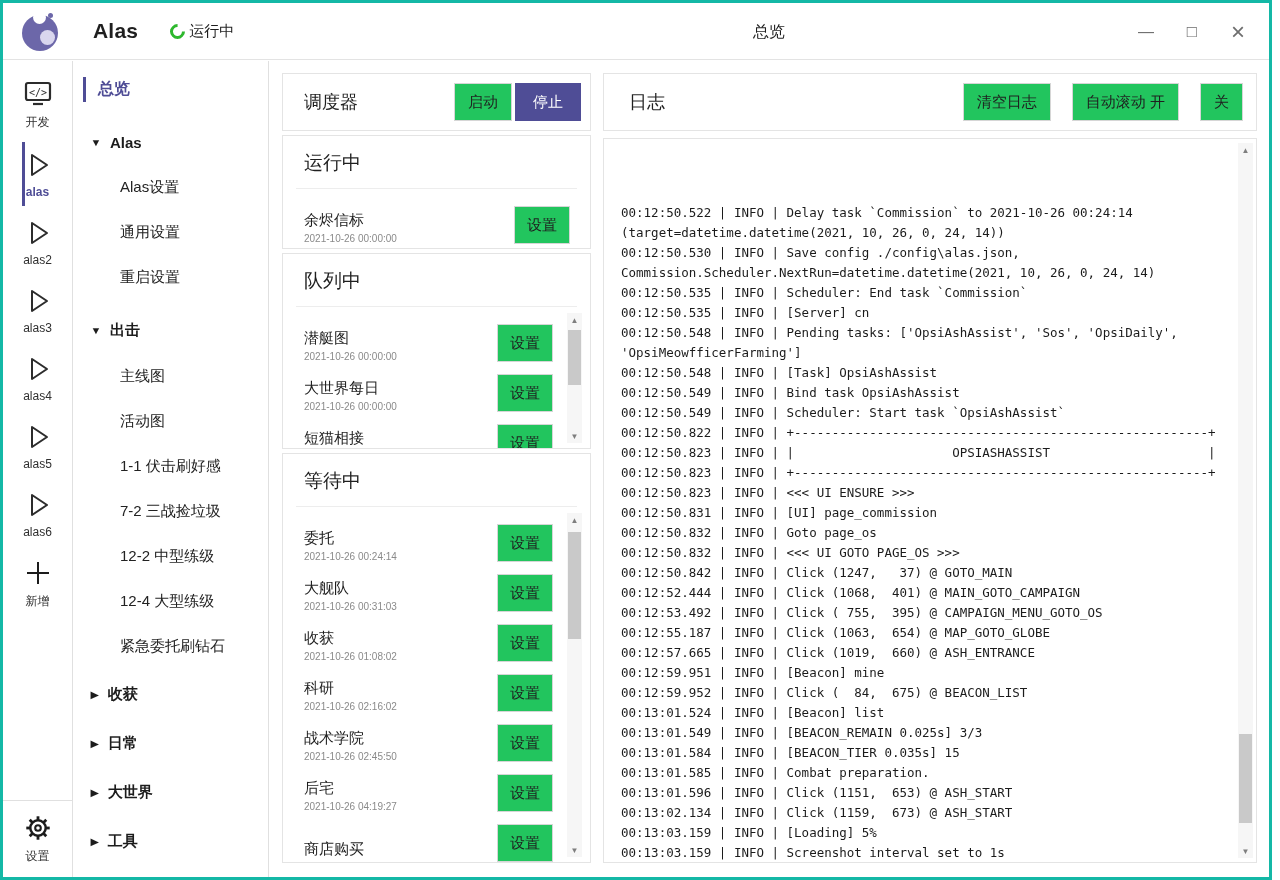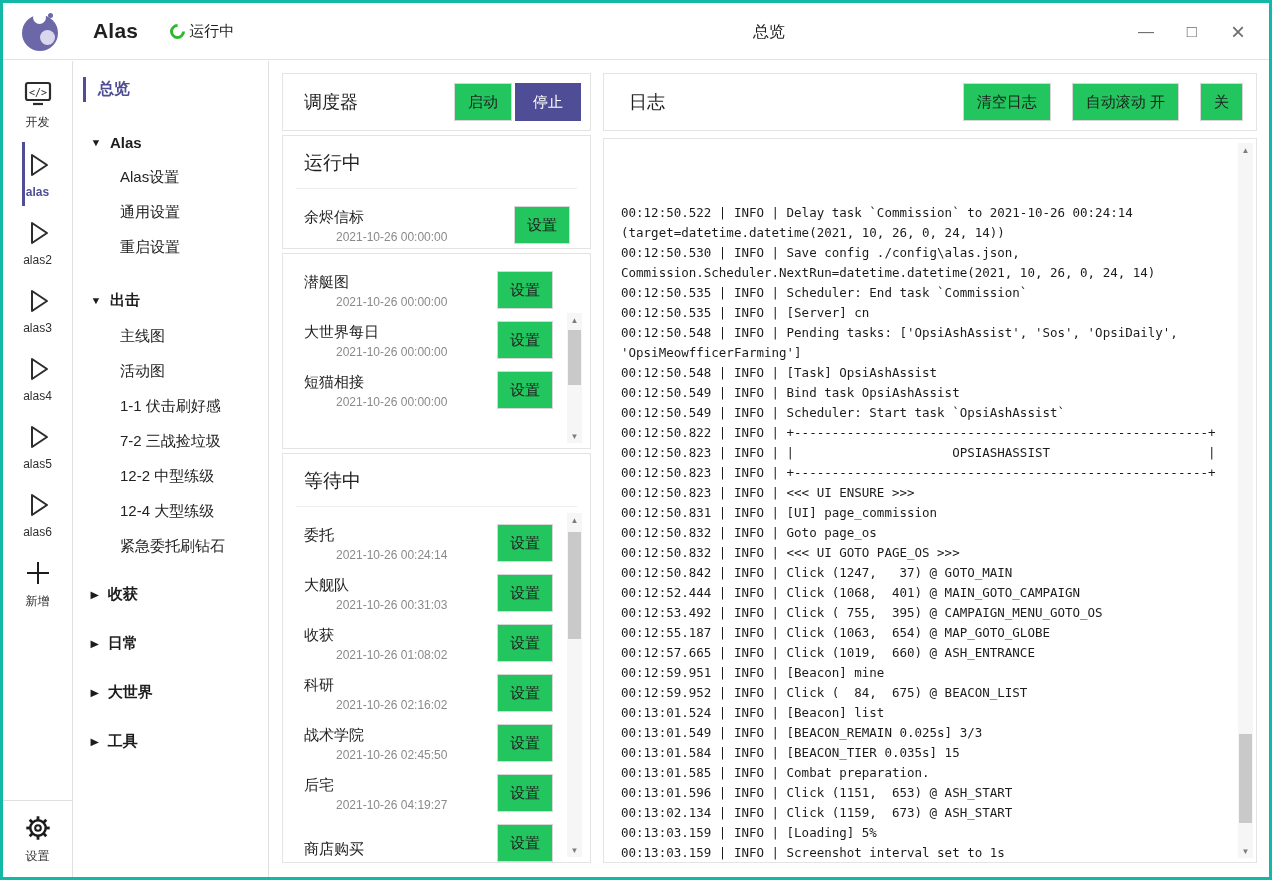--- a/index.html
+++ b/index.html
@@ -39,42 +39,42 @@
   .ricon{display:flex;align-items:center;justify-content:center;height:34px;}
 
   
   .menu{position:absolute;left:70px;top:58px;bottom:0;width:196px;border-right:1px solid #e0e0e0;padding-top:10px;background:#fff;overflow:hidden;}
   .menu-overview{position:relative;padding:8px 0 8px 25px;font-size:16px;font-weight:bold;color:var(--accent);cursor:pointer;}
   .menu-overview::before{content:'';position:absolute;left:10px;top:6px;bottom:6px;width:3px;background:var(--accent);}
   .menu-entry{display:flex;align-items:center;cursor:pointer;color:#222;}
   .menu-entry.section{margin-top:17px;padding:9px 0 9px 18px;font-size:15px;font-weight:bold;color:#1c1c1c;}
   .menu-entry.collapsed{margin-top:12px;}
   .menu-entry .arrow{font-size:10px;margin-right:9px;color:#1c1c1c;transform:scale(1.1,1);}
-  .menu-entry.item{padding:8px 0 8px 47px;font-size:15px;margin:0 0;}
+  .menu-entry.item{padding:8px 0 8px 47px;font-size:15px;margin:10px 0;}
 
   
   .content{position:absolute;left:266px;top:57px;right:0;bottom:0;padding:13px 12px 14px 13px;display:flex;gap:12px;background:#fff;}
   .panel{background:#fff;border:1px solid var(--border);}
   .left-col{width:309px;flex:none;display:flex;flex-direction:column;gap:4px;}
   .right-col{flex:1;display:flex;flex-direction:column;gap:7px;min-width:0;}
 
   .head-panel{height:58px;flex:none;display:flex;align-items:center;padding:0 9px 0 21px;}
   .head-panel .panel-title{flex:1;font-size:18px;}
   .btn{font-family:inherit;font-size:15px;color:#1f1f1f;background:#22c55e;border:1px solid var(--btnborder);height:38px;padding:0 13px;cursor:pointer;}
   .btn.primary{background:var(--accent);border-color:var(--accent);color:#fff;padding:0 17px;margin-left:3px;}
   .btn.setting{width:56px;padding:0;flex:none;}
 
   .card{display:flex;flex-direction:column;position:relative;overflow:hidden;}
   .card-title{font-size:19px;margin:0 13px;padding:14px 8px 12px;border-bottom:1px solid #ededed;flex:none;}
   .task-list{flex:1;overflow:hidden;padding:5px 0 0 21px;}
   .task-row{height:50px;display:flex;align-items:flex-end;padding-right:37px;}
   .card.noscroll .task-row{padding-right:20px;}
   .task-info{flex:1;min-width:0;}
   .task-name{font-size:15px;color:#1e1e1e;}
-  .task-time{font-size:12px;color:var(--gray);margin-top:3px;margin-left:32px;}
+  .task-time{font-size:10px;color:var(--gray);margin-top:3px;}
   .card-running{height:114px;flex:none;}
   .card-pending{height:196px;flex:none;}
   .card-waiting{flex:1;}
 
   
   .vscroll{position:absolute;right:8px;width:15px;background:#f6f6f6;display:flex;flex-direction:column;}
   .vscroll .arr{height:14px;flex:none;display:flex;align-items:center;justify-content:center;font-size:8px;color:#7e7e7e;}
   .vscroll .track{flex:1;position:relative;}
   .vscroll .thumb{position:absolute;left:1px;right:1px;background:#c9c9c9;}
   .sb-pending{top:59px;bottom:5px;}
@@ -317,20 +317,21 @@
               <div class="task-info">
                 <div class="task-name">余烬信标</div>
                 <div class="task-time">2021-10-26 00:00:00</div>
               </div>
               <button class="btn setting">设置</button>
             </div>
           </div>
       </div>
 
       <div class="panel card card-pending">
+        <div class="card-title">队列中</div>
         <div class="task-list">
 
             <div class="task-row">
               <div class="task-info">
                 <div class="task-name">潜艇图</div>
                 <div class="task-time">2021-10-26 00:00:00</div>
               </div>
               <button class="btn setting">设置</button>
             </div>
 

